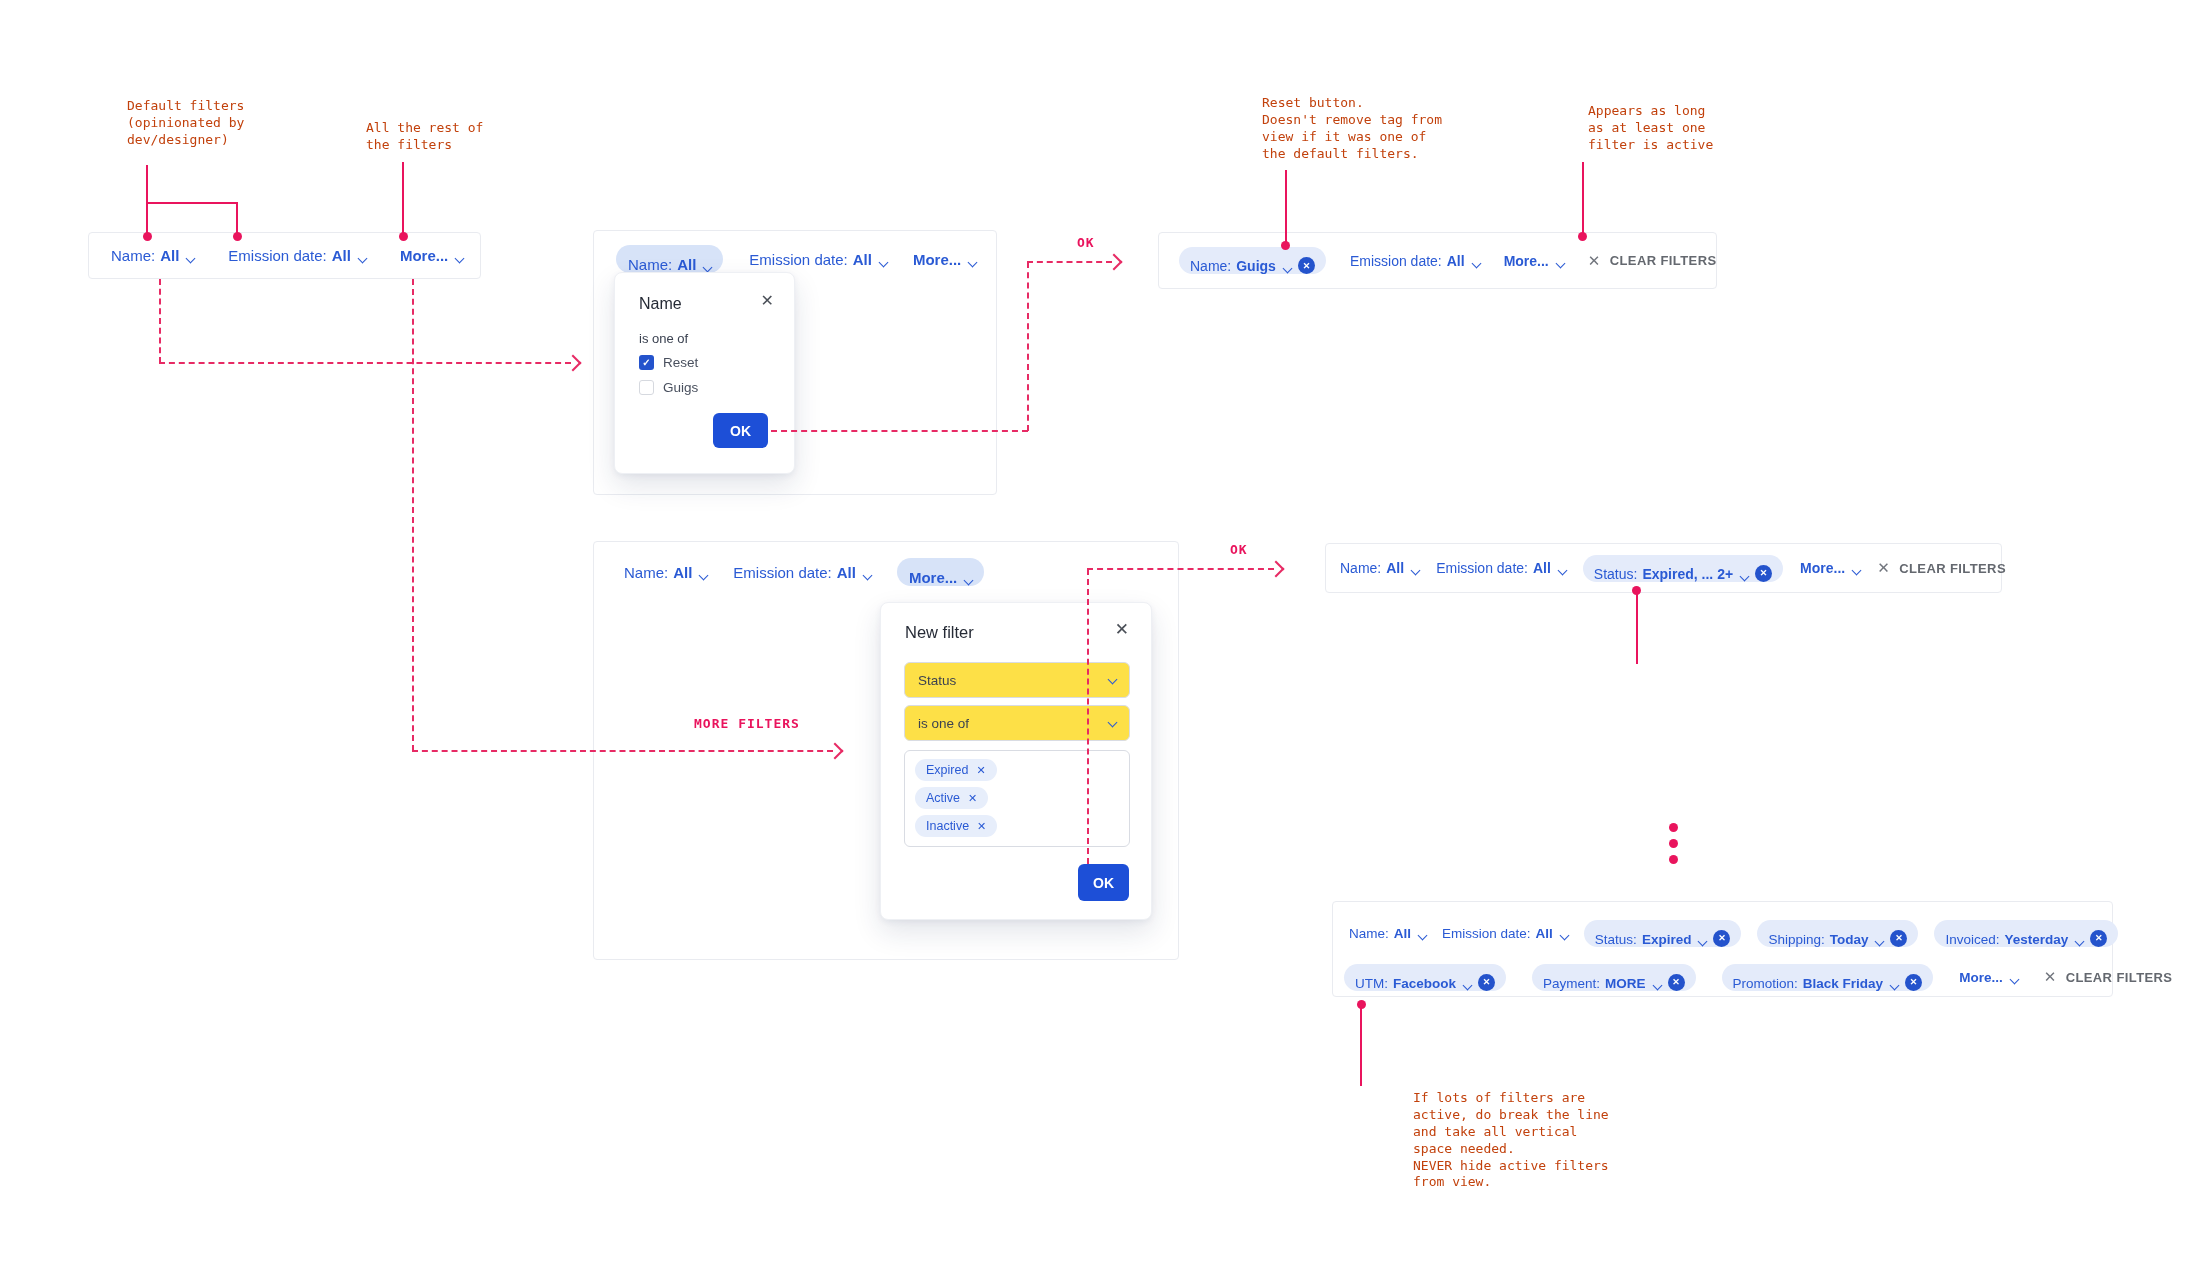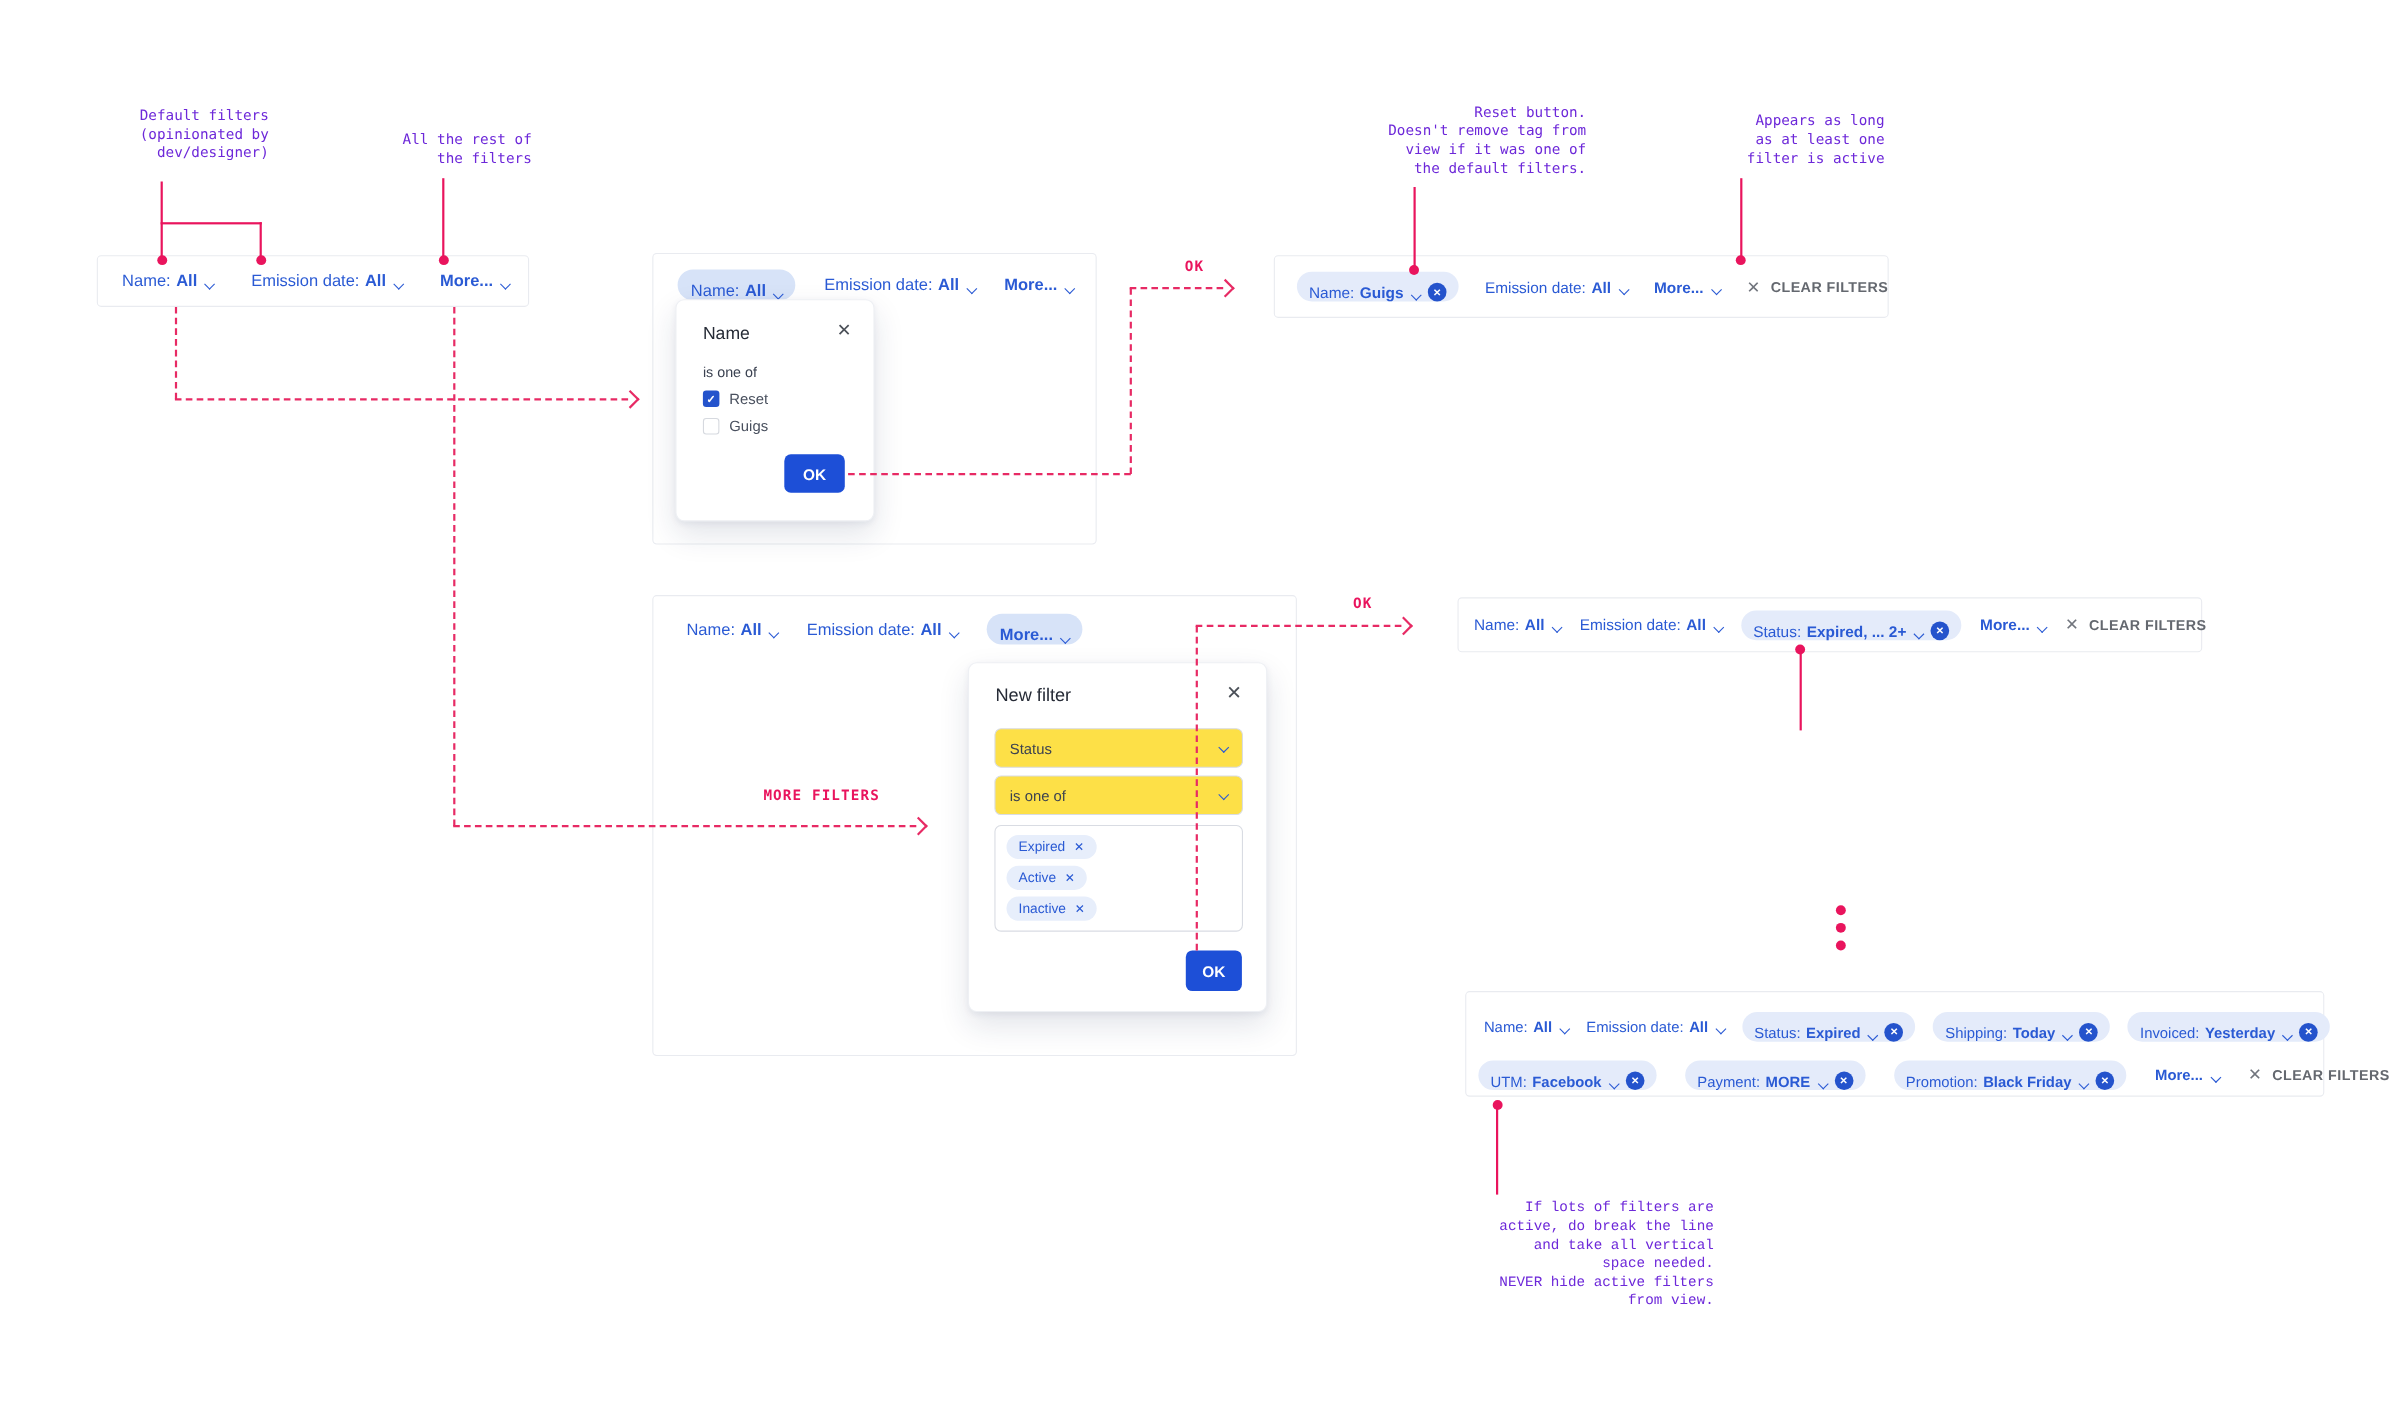--- a/index.html
+++ b/index.html
@@ -36,21 +36,21 @@
   .cb.unchecked{border:1.5px solid #d6d9df;background:#fff;}
   .cblabel{font-size:13.5px;color:#49505e;}
   .okbtn{position:absolute;background:#1d4fd7;color:#fff;border:none;border-radius:6px;font-weight:700;font-size:14px;display:flex;align-items:center;justify-content:center;cursor:pointer;font-family:inherit;}
   .selectbox{position:absolute;border:1px solid #d9dce3;border-radius:6px;display:flex;align-items:center;justify-content:space-between;padding:0 13px;color:#3c4250;font-size:13.5px;box-sizing:border-box;cursor:pointer;background:#fde047;}
   .selectbox .chev{color:#2a5ad4;top:-1px;}
   .tagbox{position:absolute;border:1px solid #d9dce3;border-radius:6px;box-sizing:border-box;display:flex;flex-direction:column;gap:6px;padding:8px 10px;align-items:flex-start;}
   .tag{background:#e7eefb;color:#2a5ad4;border-radius:12px;height:22px;display:inline-flex;align-items:center;padding:0 11px;font-size:12.5px;}
   .tagx{margin-left:8px;font-size:11px;cursor:pointer;}
 
   
-  .note{position:absolute;font-family:"DejaVu Sans Mono","Liberation Mono",monospace;font-size:13px;line-height:1.3;color:#6d28d9;white-space:pre-line;z-index:4;text-align:right;}
+  .note{position:absolute;font-family:"DejaVu Sans Mono","Liberation Mono",monospace;font-size:13px;line-height:1.3;color:#c2410c;white-space:pre-line;z-index:4;}
   .flowlabel{position:absolute;font-family:"DejaVu Sans Mono","Liberation Mono",monospace;font-size:13px;font-weight:700;color:#e9145d;letter-spacing:1px;z-index:4;}
   .sline{position:absolute;background:#e9145d;z-index:4;}
   .dline-h{position:absolute;border-top:2px dashed #e72a64;height:0;z-index:5;}
   .dline-v{position:absolute;border-left:2px dashed #e72a64;width:0;z-index:5;}
   .pdot{position:absolute;width:9px;height:9px;border-radius:50%;background:#e9145d;z-index:6;}
   .arr{position:absolute;width:10px;height:10px;border-top:2.5px solid #e72a64;border-right:2.5px solid #e72a64;transform:rotate(45deg);z-index:5;}
 </style>
 </head>
 <body>
 
@@ -323,20 +323,20 @@
       </span>
       <span class="clearbtn">
         <span class="clearx">✕</span>
         <span>CLEAR FILTERS</span>
       </span>
     </div>
   </div>
 
   <div class="sline" style="left:1360px;top:1004px;width:2px;height:82px;"></div>
   <div class="pdot" style="left:1357px;top:1000px;"></div>
-  <div class="note" style="left:1363px;top:1090px;font-family:Liberation Mono, monospace;">If lots of filters are
+  <div class="note" style="left:1413px;top:1090px;">If lots of filters are
 active, do break the line
 and take all vertical
 space needed.
 NEVER hide active filters
 from view.</div>
 
 </div>
 
 </body></html>

